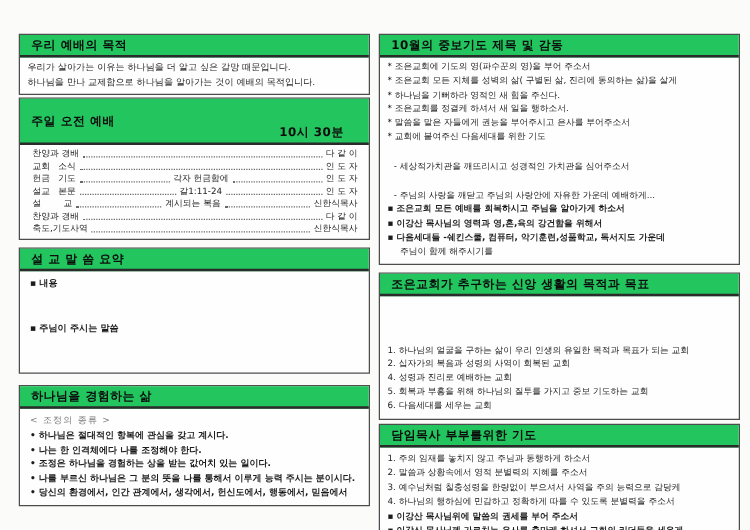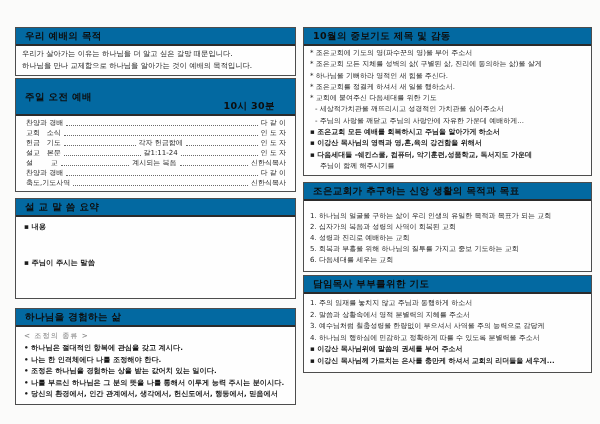--- a/index.html
+++ b/index.html
@@ -7,21 +7,21 @@
     width:600px;height:424px;background:#fbfbfa;
     font-family:"DejaVu Sans","Liberation Sans",sans-serif;
     color:#1c1c1c;overflow:hidden;
   }
   .page{display:flex;gap:7px;padding:27px 8px 0 15px;box-sizing:border-box;}
   .col{display:flex;flex-direction:column;}
   .col-left{width:282px;}
   .col-right{width:290px;}
   .box{border:1px solid #4d4d4d;background:#fefefe;box-sizing:border-box;}
   .hd{
-    background:#0369a1;border-bottom:2px solid #2b2b2b;
+    background:#22c55e;border-bottom:2px solid #2b2b2b;
     font-weight:bold;font-size:9.5px;letter-spacing:0.4px;
     padding:2px 6px 1px 9px;display:flex;justify-content:space-between;align-items:center;
     white-space:pre;color:#0d0d0d;
   }
   .hd .time{margin-right:14px;margin-top:19px;}
   .content{padding:2px 5px 3px 6px;}
   .line{font-size:7.3px;line-height:12px;white-space:nowrap;overflow:hidden;}
   
   .srow{display:flex;align-items:flex-end;font-size:7px;height:10px;padding:0 4px;}
   .srl,.srm,.srr{white-space:pre;line-height:9px;text-align:right;}
@@ -32,25 +32,25 @@
   .sm-2{margin:0 0 33px 2px;}
   .sm-3{margin:0 0 27px 2px;}
   
   .subtle{color:#7a7a7a;font-size:7.2px;letter-spacing:1px;margin:2px 0 2px 2px;white-space:pre;}
   .x-item{
     font-size:7.2px;font-weight:bold;line-height:10.5px;
     padding-left:9px;text-indent:-9px;margin:1px 0 1px 2px;
   }
   
   .it{font-size:7px;line-height:11.3px;white-space:nowrap;overflow:hidden;}
-  .it-sub{padding-left:5px;}
+  .it-sub{padding-left:5px;margin-top:12px;}
   .it-bold{font-weight:bold;}
   .it-cont{font-weight:normal;padding-left:10px;}
   .goals .it{line-height:11px;}
-  .goals .content{padding-top:10px;padding-bottom:5px;}
+  .goals .content{padding-top:10px;padding-bottom:5px;margin-top:28px;}
   .pastor .it{line-height:11.5px;}
   .pastor .content{padding-top:4px;padding-bottom:5px;}
   .mt2{margin-top:2px;}.mt6{margin-top:6px;}.mt9{margin-top:9px;}.mt5{margin-top:3px;}
 </style>
 </head>
 <body>
 
 <div class="page">
 
   <div class="col col-left">
@@ -145,20 +145,21 @@
 
     <div class="box">
       <div class="hd">
         <span>10월의 중보기도 제목 및 감동</span>
       </div>
       <div class="content">
         <div class="it">* 조은교회에 기도의 영(파수꾼의 영)을 부어 주소서</div>
         <div class="it">* 조은교회 모든 지체를 성벽의 삶( 구별된 삶, 진리에 동의하는 삶)을 살게</div>
         <div class="it">* 하나님을 기뻐하라 영적인 새 힘을 주신다.</div>
         <div class="it">* 조은교회를 정결케 하셔서 새 일을 행하소서.</div>
+        <div class="it">* 말씀을 맡은 자들에게 권능을 부어주시고 은사를 부어주소서</div>
         <div class="it">* 교회에 붙여주신 다음세대를 위한 기도</div>
         <div class="it it-sub">- 세상적가치관을 깨뜨리시고 성경적인 가치관을 심어주소서</div>
         <div class="it it-sub">- 주님의 사랑을 깨닫고 주님의 사랑안에 자유한 가운데 예배하게...</div>
         <div class="it it-bold">▪ 조은교회 모든 예배를 회복하시고 주님을 알아가게 하소서</div>
         <div class="it it-bold">▪ 이강산 목사님의 영력과 영,혼,육의 강건함을 위해서</div>
         <div class="it it-bold">▪ 다음세대들 -쉐킨스쿨, 컴퓨터, 악기훈련,성품학교, 독서지도 가운데</div>
         <div class="it it-cont">주님이 함께 해주시기를</div>
       </div>
     </div>
 

